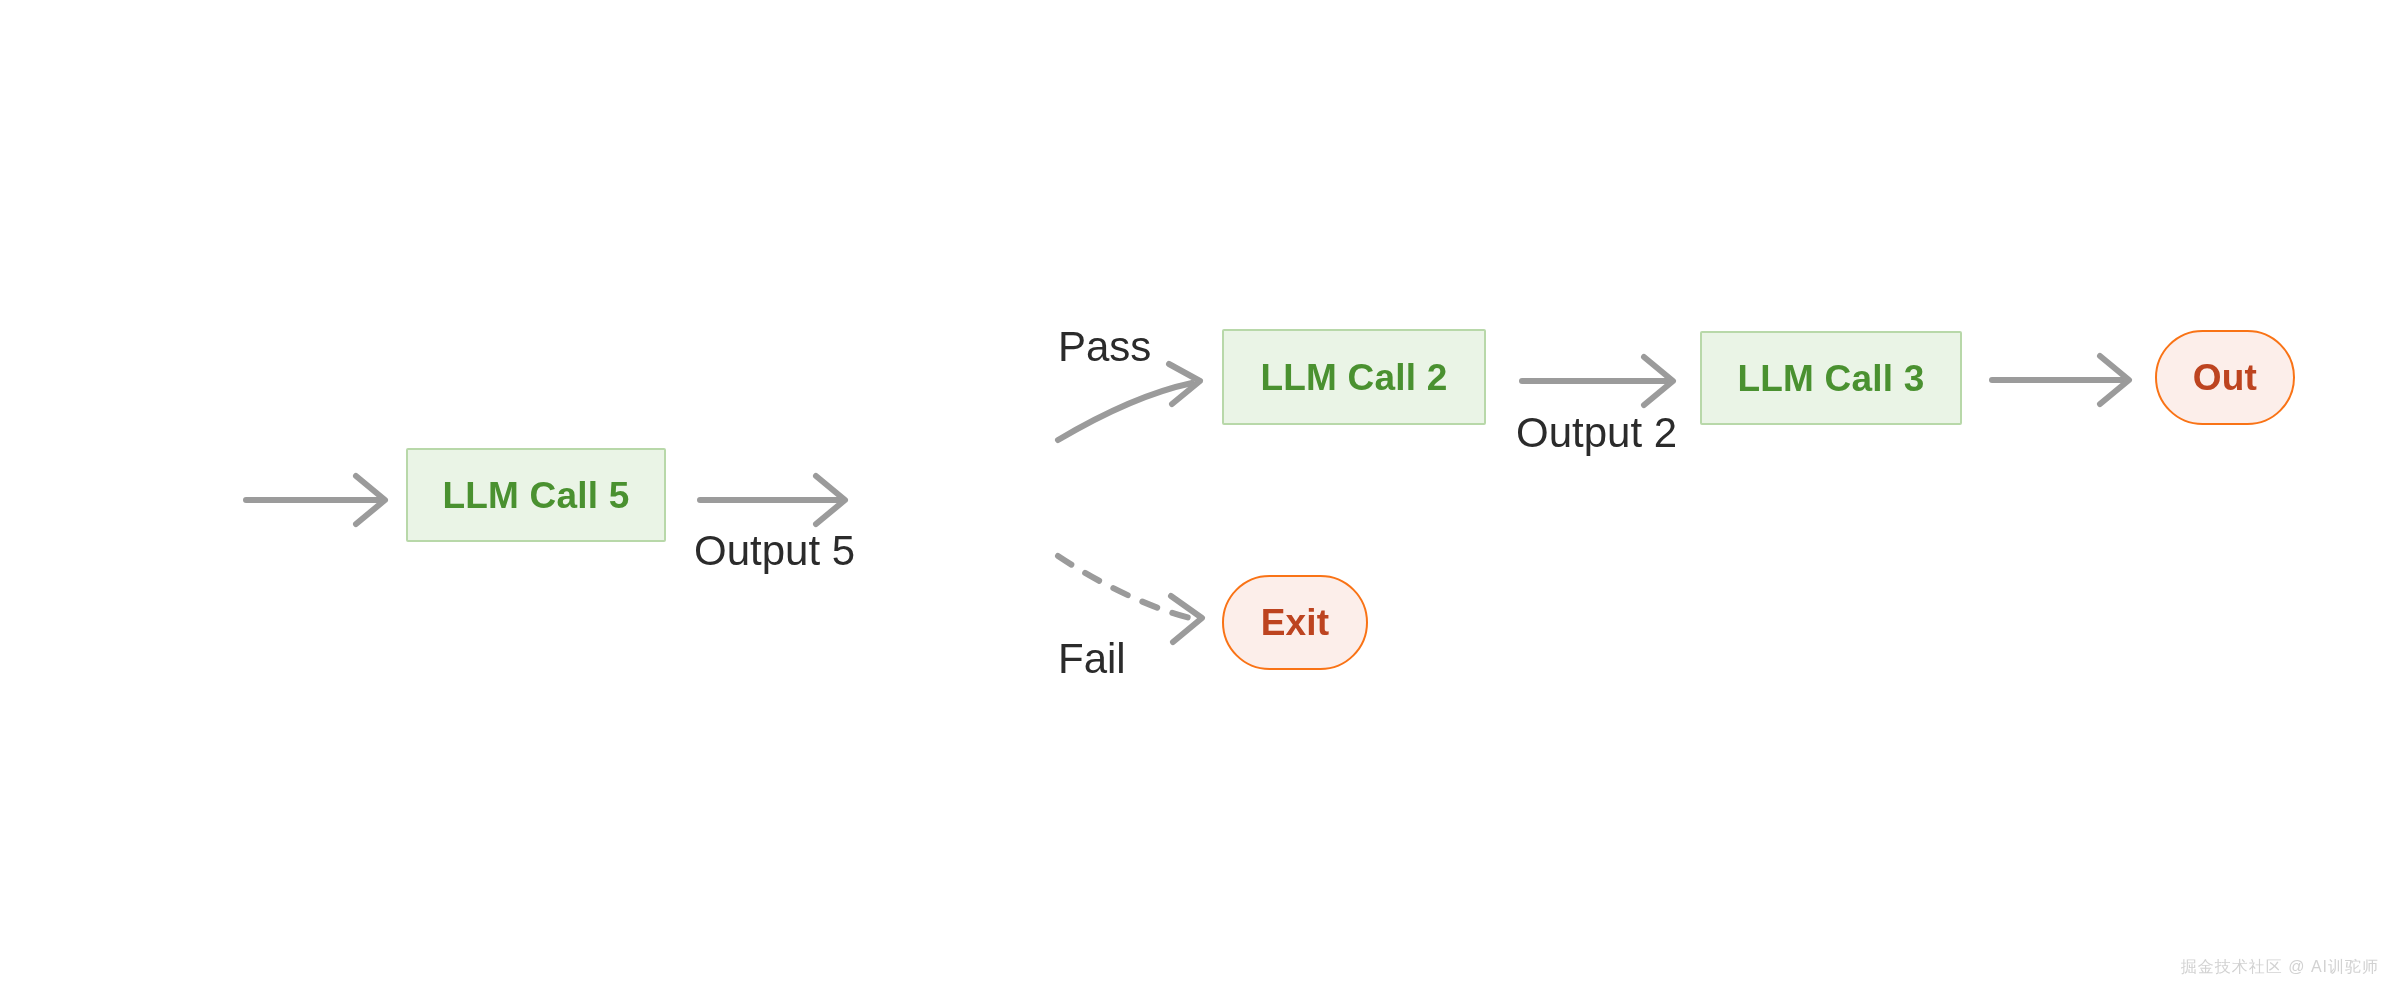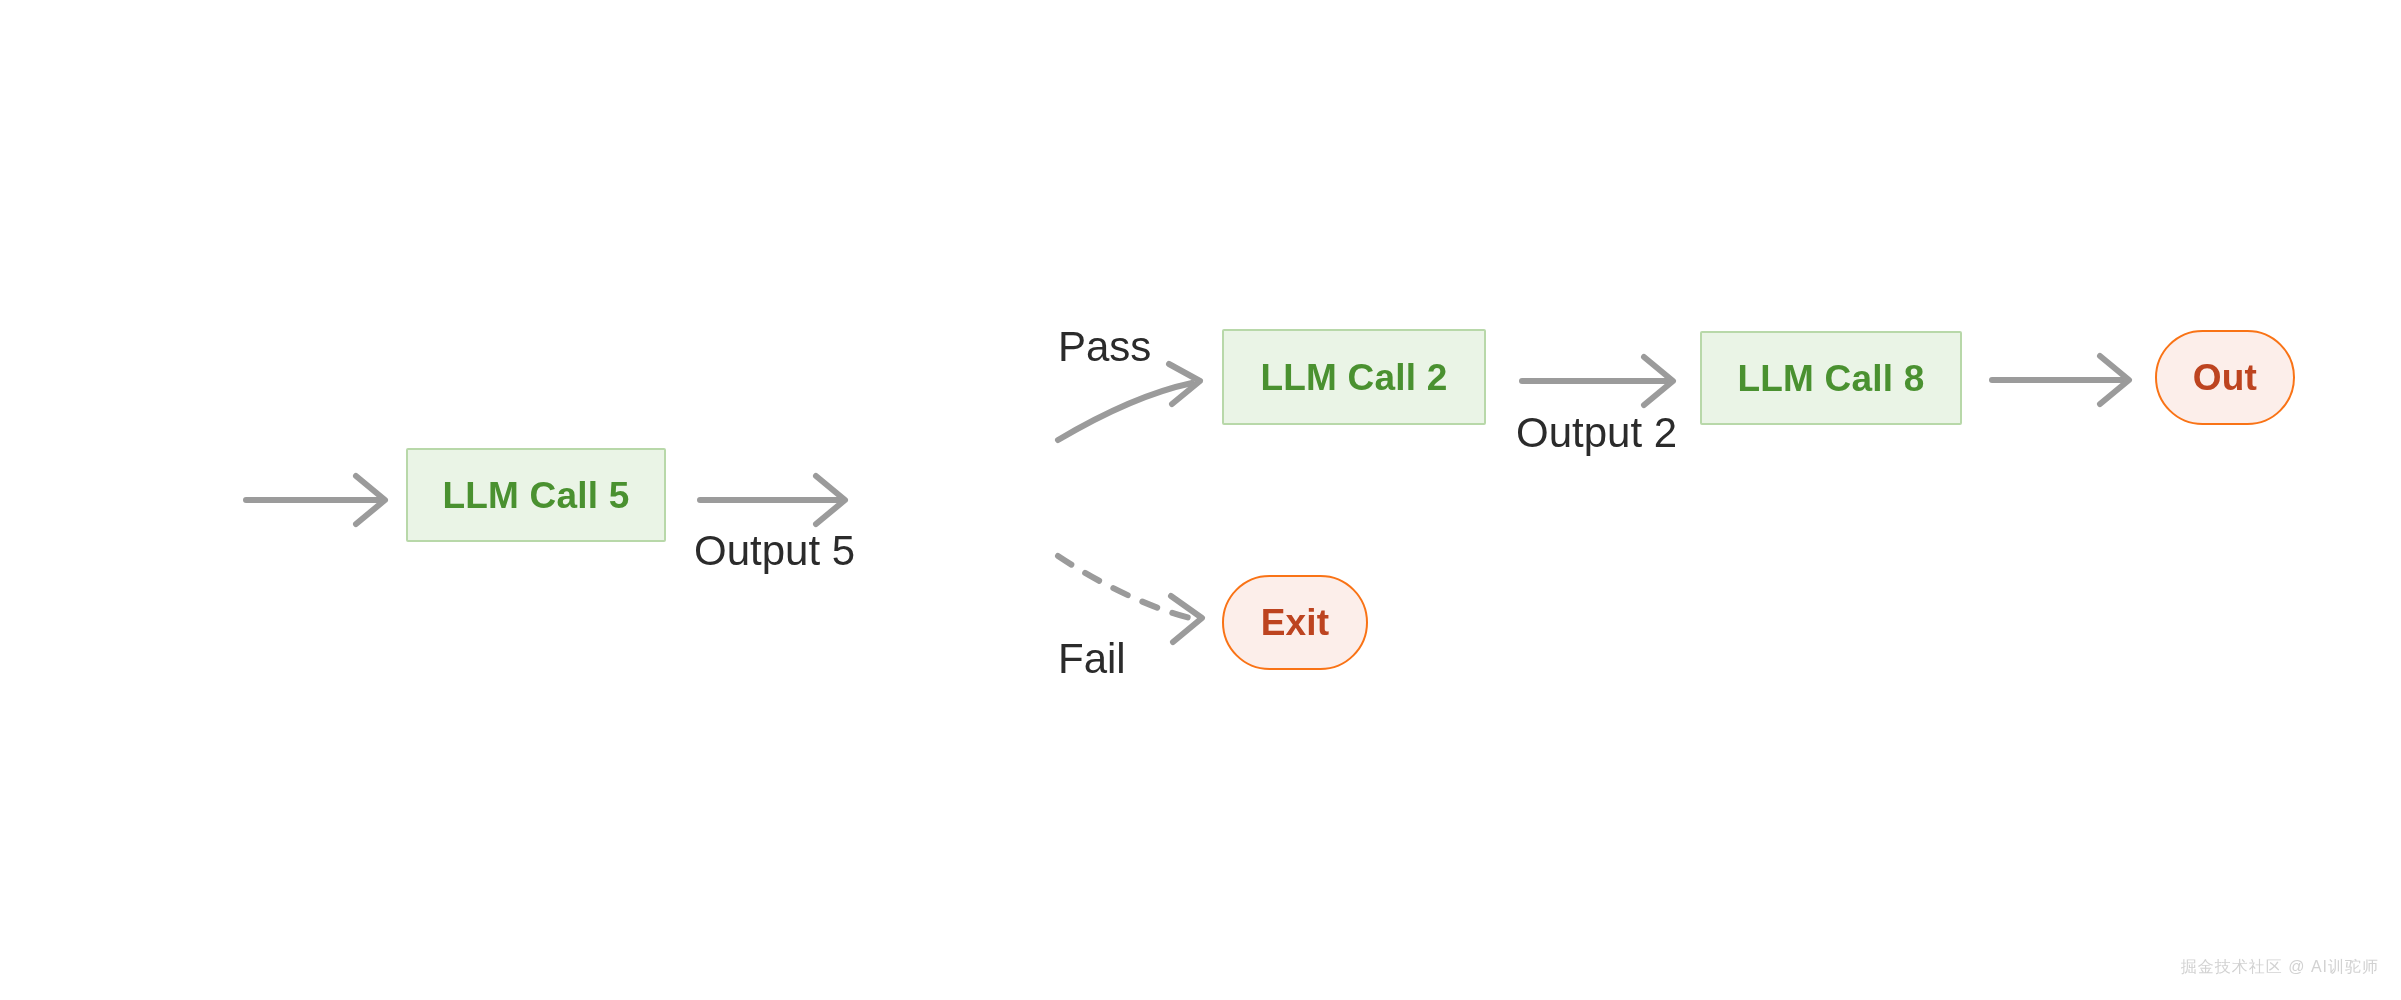--- a/index.html
+++ b/index.html
@@ -145,21 +145,21 @@
   <div class="node process" style="left:406px; top:448px; width:260px; height:94px;">
     <span class="node-label">LLM Call 5</span>
   </div>
 
 
   <div class="node process" style="left:1222px; top:329px; width:264px; height:96px;">
     <span class="node-label">LLM Call 2</span>
   </div>
 
   <div class="node process" style="left:1700px; top:331px; width:262px; height:94px;">
-    <span class="node-label">LLM Call 8</span>
+    <span class="node-label">LLM Call 3</span>
   </div>
 
   <div class="node terminal stadium" style="left:2155px; top:330px; width:140px; height:95px;">
     <span class="node-label">Out</span>
   </div>
 
   <div class="node terminal stadium" style="left:1222px; top:575px; width:146px; height:95px;">
     <span class="node-label">Exit</span>
   </div>
 

